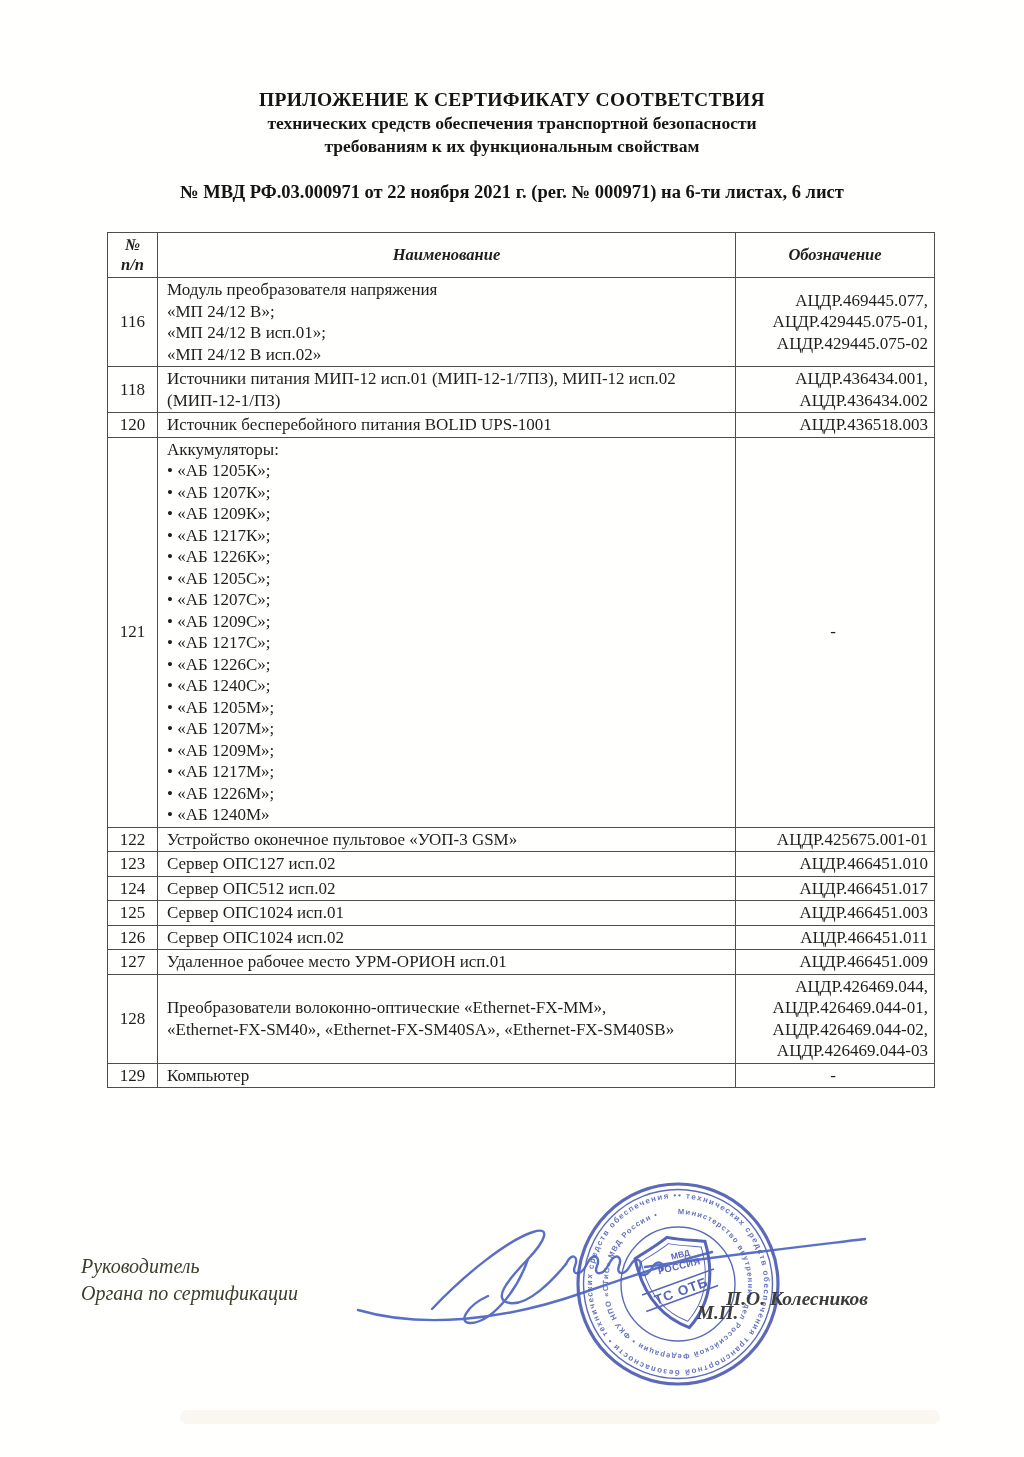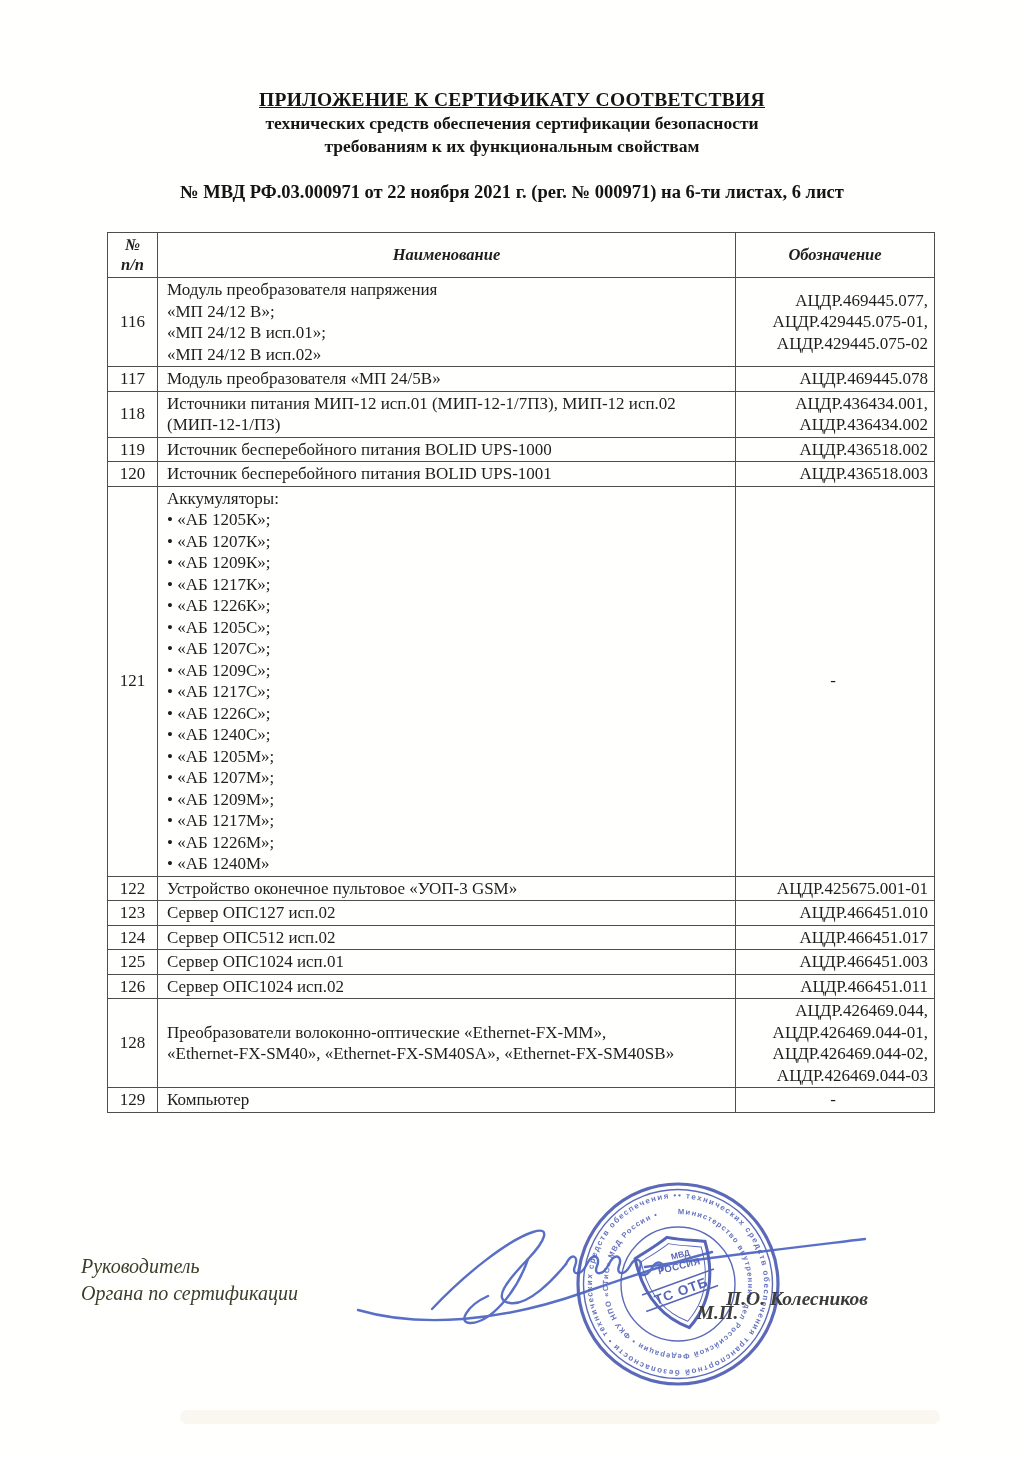--- a/index.html
+++ b/index.html
@@ -3,21 +3,21 @@
 <meta charset="utf-8">
 <style>
   html,body { margin:0; padding:0; background:#e8e8e8; }
   .page {
     position:relative; width:1024px; height:1457px; margin:0 auto;
     background:#fffffe; overflow:hidden;
     font-family:"Liberation Serif","DejaVu Serif",serif; color:#1d1d1d;
   }
   
   .titles { position:absolute; top:88px; left:0; width:100%; text-align:center; font-weight:bold; }
-  .title-main { font-size:19.5px; letter-spacing:.3px; line-height:24px; color:#141414;text-decoration:underline; }
+  .title-main { font-size:19.5px; letter-spacing:.3px; line-height:24px; color:#141414; }
   .title-sub  { font-size:17.5px; line-height:23px; color:#161616; }
   .reg-line   { position:absolute; top:182px; left:0; width:100%; text-align:center;
                 font-weight:bold; font-size:18.5px; color:#141414; }
   
   table.doc { position:absolute; left:107px; top:232px; width:827px;
               border-collapse:collapse; table-layout:fixed; }
   .doc col.c1 { width:50px; } .doc col.c2 { width:578px; } .doc col.c3 { width:199px; }
   .doc th, .doc td { border:1.6px solid #4e4e4e; font-size:17px; line-height:21.5px;
               padding:1px 6px; vertical-align:middle; color:#1e1e1e; }
   .doc th { font-weight:bold; font-style:italic; text-align:center; font-size:16.5px; line-height:20px; padding:2px 2px; }
@@ -37,21 +37,21 @@
   .edge-artifact { position:absolute; left:180px; top:1410px; width:760px; height:14px;
                    background:#f1ecdd; opacity:.4; border-radius:7px; }
 </style>
 </head>
 <body>
 
 <div class="page">
 
   <div class="titles">
     <div class="title-main">ПРИЛОЖЕНИЕ К СЕРТИФИКАТУ СООТВЕТСТВИЯ</div>
-    <div class="title-sub">технических средств обеспечения сертификации безопасности</div>
+    <div class="title-sub">технических средств обеспечения транспортной безопасности</div>
     <div class="title-sub">требованиям к их функциональным свойствам</div>
   </div>
   <div class="reg-line">№ МВД РФ.03.000971 от 22 ноября 2021 г. (рег. № 000971) на 6-ти листах, 6 лист</div>
 
   <table class="doc">
     <colgroup>
         <col class="c1">
         <col class="c2">
         <col class="c3">
       </colgroup>
@@ -65,33 +65,23 @@
         <th>Обозначение</th>
       </tr>
     </thead>
     <tbody>
         <tr>
           <td class="c-num">116</td>
           <td class="c-name">Модуль преобразователя напряжения<br>«МП 24/12 В»;<br>«МП 24/12 В исп.01»;<br>«МП 24/12 В исп.02»</td>
           <td class="c-des">АЦДР.469445.077,<br>АЦДР.429445.075-01,<br>АЦДР.429445.075-02</td>
         </tr>
         <tr>
-          <td class="c-num">117</td>
-          <td class="c-name">Модуль преобразователя «МП 24/5В»</td>
-          <td class="c-des">АЦДР.469445.078</td>
-        </tr>
-        <tr>
           <td class="c-num">118</td>
           <td class="c-name">Источники питания МИП-12 исп.01 (МИП-12-1/7ПЗ), МИП-12 исп.02<br>(МИП-12-1/ПЗ)</td>
           <td class="c-des">АЦДР.436434.001,<br>АЦДР.436434.002</td>
-        </tr>
-        <tr>
-          <td class="c-num">119</td>
-          <td class="c-name">Источник бесперебойного питания BOLID UPS-1000</td>
-          <td class="c-des">АЦДР.436518.002</td>
         </tr>
         <tr>
           <td class="c-num">120</td>
           <td class="c-name">Источник бесперебойного питания BOLID UPS-1001</td>
           <td class="c-des">АЦДР.436518.003</td>
         </tr>
         <tr>
           <td class="c-num">121</td>
           <td class="c-name">Аккумуляторы:<br>• «АБ 1205К»;<br>• «АБ 1207К»;<br>• «АБ 1209К»;<br>• «АБ 1217К»;<br>• «АБ 1226К»;<br>• «АБ 1205С»;<br>• «АБ 1207С»;<br>• «АБ 1209С»;<br>• «АБ 1217С»;<br>• «АБ 1226С»;<br>• «АБ 1240С»;<br>• «АБ 1205М»;<br>• «АБ 1207М»;<br>• «АБ 1209М»;<br>• «АБ 1217М»;<br>• «АБ 1226М»;<br>• «АБ 1240М»</td>
           <td class="c-des dash">-</td>
@@ -113,20 +103,25 @@
         </tr>
         <tr>
           <td class="c-num">125</td>
           <td class="c-name">Сервер ОПС1024 исп.01</td>
           <td class="c-des">АЦДР.466451.003</td>
         </tr>
         <tr>
           <td class="c-num">126</td>
           <td class="c-name">Сервер ОПС1024 исп.02</td>
           <td class="c-des">АЦДР.466451.011</td>
+        </tr>
+        <tr>
+          <td class="c-num">127</td>
+          <td class="c-name">Удаленное рабочее место УРМ-ОРИОН исп.01</td>
+          <td class="c-des">АЦДР.466451.009</td>
         </tr>
         <tr>
           <td class="c-num">128</td>
           <td class="c-name">Преобразователи волоконно-оптические «Ethernet-FX-MM»,<br>«Ethernet-FX-SM40», «Ethernet-FX-SM40SA», «Ethernet-FX-SM40SB»</td>
           <td class="c-des">АЦДР.426469.044,<br>АЦДР.426469.044-01,<br>АЦДР.426469.044-02,<br>АЦДР.426469.044-03</td>
         </tr>
         <tr>
           <td class="c-num">129</td>
           <td class="c-name">Компьютер</td>
           <td class="c-des dash">-</td>

